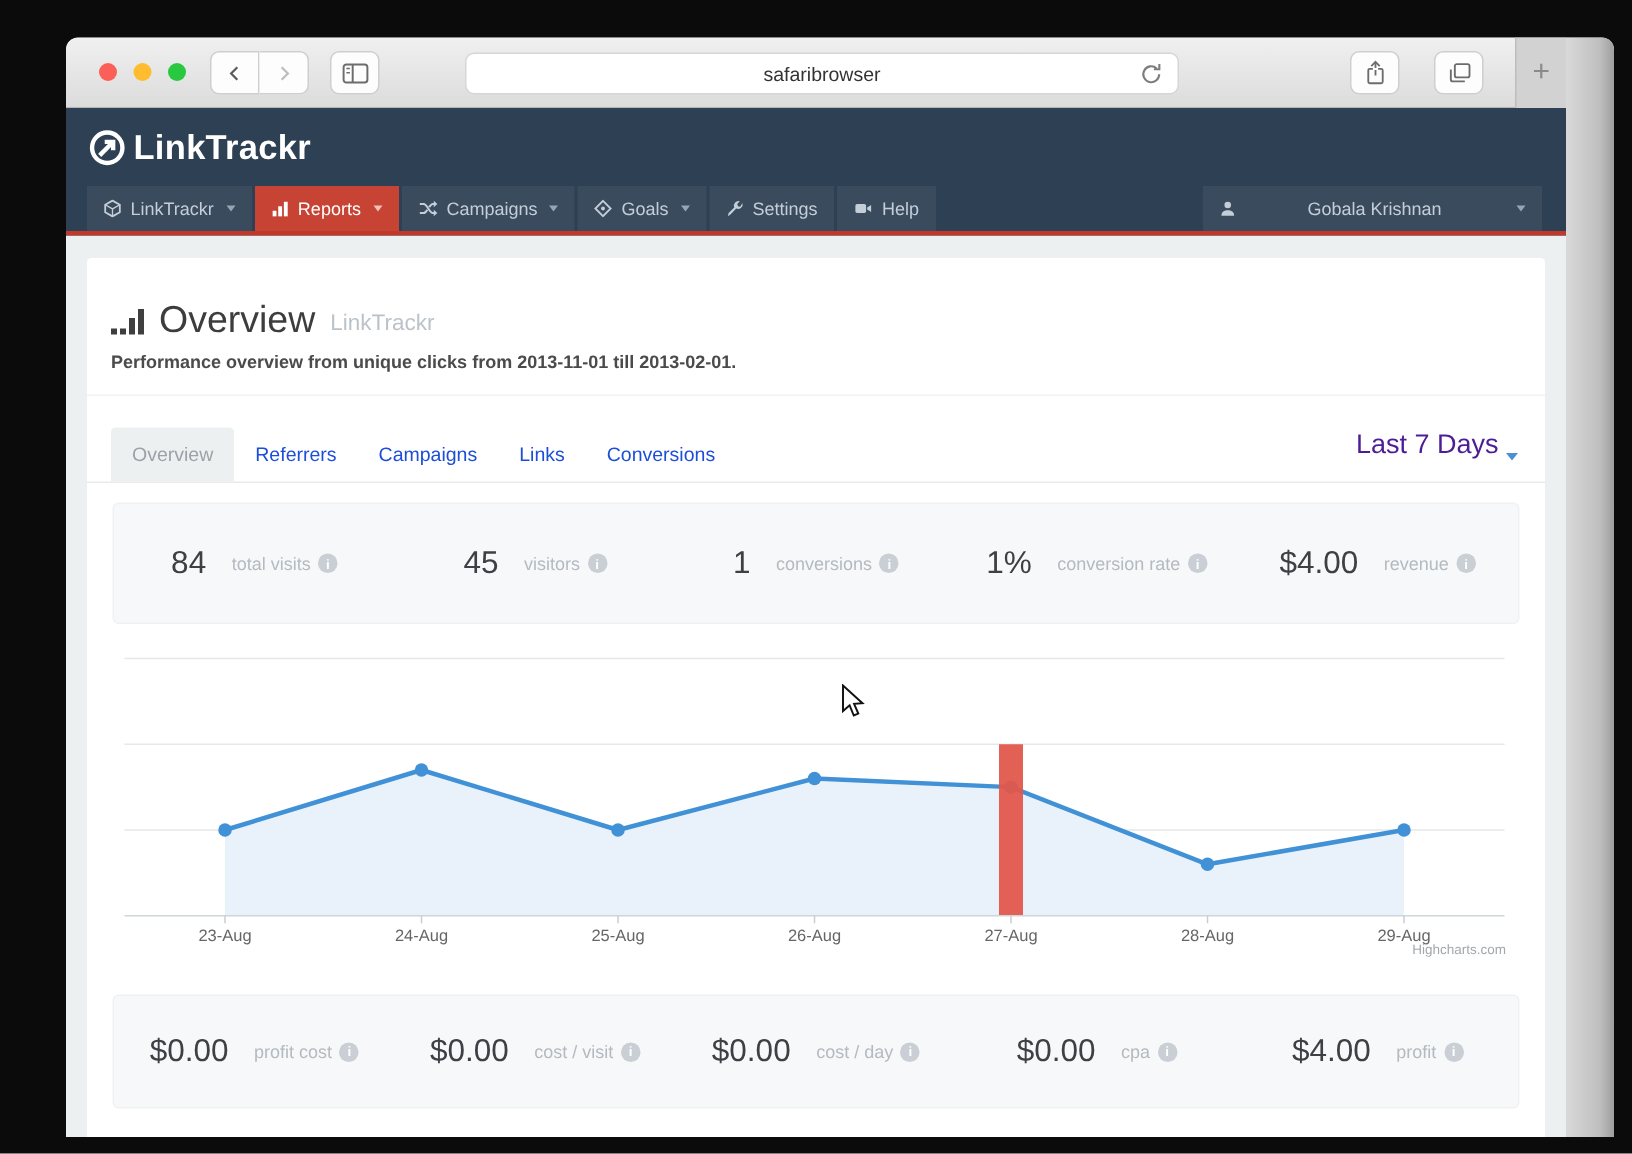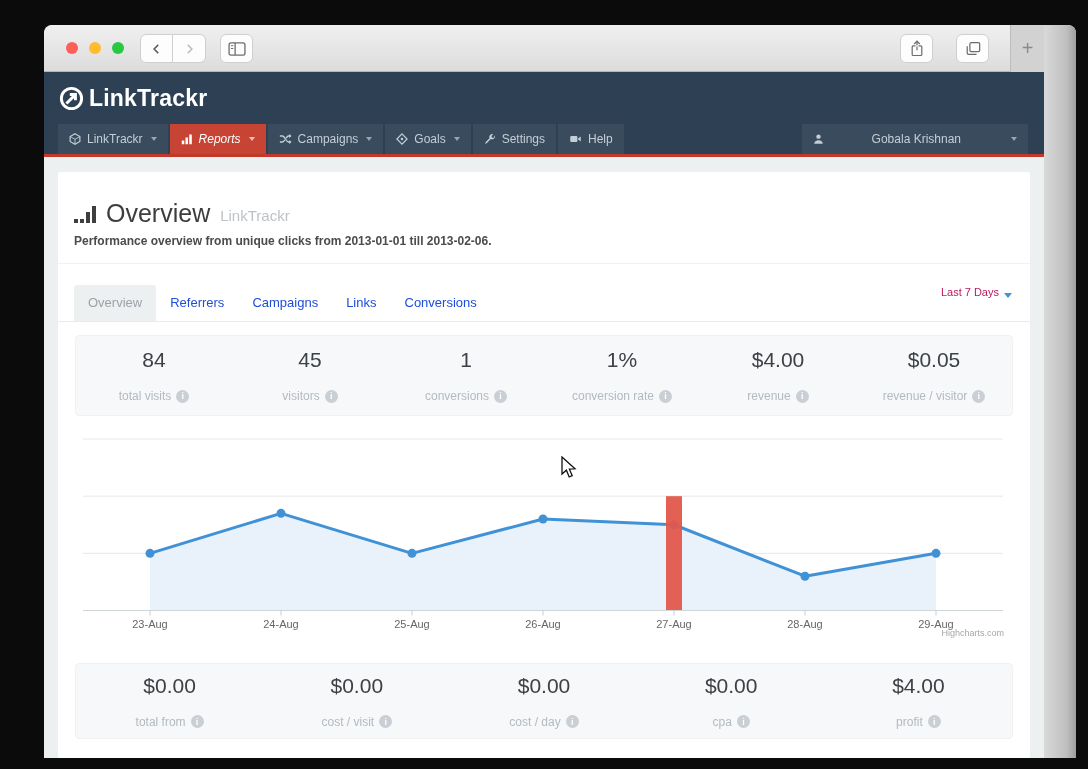--- a/index.html
+++ b/index.html
@@ -33,46 +33,46 @@
   .page { position:absolute; left:0; top:47px; width:1000px; height:686px; background:#edf0f1; overflow:hidden; }
 
   .appbar { background:#2e4053; padding:0; }
   .logo-row { height:52px; display:flex; align-items:center; padding-left:14px; }
   .logo { display:flex; align-items:center; gap:4px; color:#fff; font-size:23px; font-weight:bold; letter-spacing:0.2px; cursor:pointer; }
   .nav-row { height:30px; display:flex; padding-left:14px; align-items:flex-end; position:relative; }
   .nav-item { height:30px; display:flex; align-items:center; gap:6px; padding:0 11px;
               background:#3a4b5d; color:#c3ced8; font-size:12px; margin-right:2px; cursor:pointer; }
   .nav-item .caret { width:0; height:0; border-left:3.5px solid transparent; border-right:3.5px solid transparent;
                      border-top:4px solid #97a5b1; margin-left:2px; }
-  .nav-item.active { background:#c74334; color:#fff;font-style:italic; }
+  .nav-item.active { background:#c74334; color:#fff; }
   .nav-item.active .caret { border-top-color:#f2c1ba; }
   .nav-item svg { display:block; }
   .nav-user { position:absolute; right:14px; bottom:0;gap:48px; }
   .red-line { height:3px; background:#c0392b; }
 
   .card { background:#fff; margin:15px 14px 0; border-radius:3px; height:706px; overflow:hidden; }
 
   .card-head { padding:28px 16px 15px; border-bottom:1px solid #f1f2f3; }
   .title-row { display:flex; align-items:flex-end; gap:10px; }
   .title-bars { display:flex; align-items:flex-end; gap:2px; height:18px; padding-bottom:3px; }
   .title-bars i { display:block; width:4px; background:#3f3f3f; }
   .page-title { font-size:25px; color:#3d3d3d; line-height:26px; }
   .title-suffix { font-size:15px; color:#bcc3c8; padding-bottom:2px; }
   .subtitle { margin-top:8px; font-size:12px; font-weight:bold; color:#4b4b4b; }
 
   .tabs-row { height:58px; border-bottom:1px solid #e8eaeb; display:flex; align-items:flex-end; padding:0 16px; position:relative; }
   .tab { font-size:13px; color:#1d4ed8; padding:10px 14px 11px; cursor:pointer; border-radius:3px 3px 0 0; }
   .tab.active { background:#edf0f1; color:#9ba2a8; }
-  .period { position:absolute; right:18px; top:22px; font-size:11px; color:#be185d; cursor:pointer; display:flex; align-items:flex-end; gap:5px; }
+  .period { position:absolute; right:18px; top:22px; font-size:18px; color:#4c1d95; cursor:pointer; display:flex; align-items:flex-end; gap:5px; }
   .period .caret { width:0; height:0; border-left:4px solid transparent; border-right:4px solid transparent; border-top:5px solid #4a90d2; }
 
   .stats-panel { margin:13px 17px 0; background:#f7f8f9; border:1px solid #f0f1f2; border-radius:4px; display:flex; }
   .stats-panel.top { height:81px; }
   .stats-panel.bottom { margin-top:4px; height:76px; }
-  .stat { flex:1; display:flex; flex-direction:column; align-items:center; justify-content:center; gap:17px; }
+  .stat { flex:1; display:flex; flex-direction:row; align-items:center; justify-content:center; gap:17px; }
   .stat-value { font-size:21px; color:#3d4145; font-weight:500; }
   .stat-label { font-size:12px; color:#b3bac0; display:flex; align-items:center; gap:5px;text-align:right; }
   .info-icon { width:13px; height:13px; border-radius:50%; background:#c9cfd4; color:#fff;
                display:inline-flex; align-items:center; justify-content:center; font-size:9px; font-weight:bold; cursor:pointer; }
   .info-icon::after { content:"i"; }
 
   .chart-wrap { position:relative; height:243px; }
   .chart-wrap svg.main { position:absolute; left:0; top:0; }
   .cursor { position:absolute; left:502px; top:40px; }
   .credit { position:absolute; right:26px; top:212px; font-size:9px; color:#a3a8ac; cursor:pointer; }
@@ -104,20 +104,29 @@
       <div class="chrome-btn solo">
         <svg width="18" height="14" viewBox="0 0 19 15">
           <rect x="1" y="1" width="17" height="13" rx="2" fill="none" stroke="#6c6c6c" stroke-width="1.4"></rect>
           <line x1="7.5" y1="1" x2="7.5" y2="14" stroke="#6c6c6c" stroke-width="1.4"></line>
           <line x1="3" y1="4" x2="5.5" y2="4" stroke="#6c6c6c" stroke-width="1.1"></line>
           <line x1="3" y1="7" x2="5.5" y2="7" stroke="#6c6c6c" stroke-width="1.1"></line>
         </svg>
       </div>
     </div>
 
+    <div class="url-bar">
+      <span>safaribrowser</span>
+      <span class="url-reload">
+        <svg width="17" height="17" viewBox="0 0 17 17">
+          <path d="M13.8 8.5a5.3 5.3 0 1 1-1.7-3.9" fill="none" stroke="#7d7d7d" stroke-width="1.4"></path>
+          <path d="M13.9 1.6v3.6h-3.6" fill="none" stroke="#7d7d7d" stroke-width="1.4"></path>
+        </svg>
+      </span>
+    </div>
 
     <div class="btn-grp" style="left:856px">
       <div class="chrome-btn solo">
         <svg width="14" height="17" viewBox="0 0 16 19">
           <rect x="2.5" y="6.5" width="11" height="11" rx="1.2" fill="none" stroke="#6c6c6c" stroke-width="1.4"></rect>
           <path d="M8 1.5v10" stroke="#6c6c6c" stroke-width="1.4" fill="none"></path>
           <path d="M4.8 4.4 8 1.2l3.2 3.2" stroke="#6c6c6c" stroke-width="1.4" fill="none"></path>
           <rect x="6" y="5.8" width="4" height="1.6" fill="#fdfdfd"></rect>
         </svg>
       </div>
@@ -231,21 +240,21 @@
         <div class="title-row">
           <span class="title-bars">
             <i style="height:4px"></i>
               <i style="height:4px"></i>
               <i style="height:11px"></i>
               <i style="height:17px"></i>
           </span>
           <span class="page-title">Overview</span>
           <span class="title-suffix">LinkTrackr</span>
         </div>
-        <div class="subtitle">Performance overview from unique clicks from 2013-01-01 till 2013-02-06.</div>
+        <div class="subtitle">Performance overview from unique clicks from 2013-11-01 till 2013-02-01.</div>
       </div>
 
       <div class="tabs-row" id="tabs">
         <div class="tab active">Overview</div>
           <div class="tab">Referrers</div>
           <div class="tab">Campaigns</div>
           <div class="tab">Links</div>
           <div class="tab">Conversions</div>
           <div class="period">
           <span>Last 7 Days</span>
@@ -279,27 +288,20 @@
             <div class="stat-value">1%</div>
             <div class="stat-label">
               <span>conversion rate</span>
               <span class="info-icon"></span>
             </div>
           </div>
           <div class="stat">
             <div class="stat-value">$4.00</div>
             <div class="stat-label">
               <span>revenue</span>
-              <span class="info-icon"></span>
-            </div>
-          </div>
-          <div class="stat">
-            <div class="stat-value">$0.05</div>
-            <div class="stat-label">
-              <span>revenue / visitor</span>
               <span class="info-icon"></span>
             </div>
           </div>
         </div>
 
       <div class="chart-wrap">
         <svg class="main" id="chart-svg" width="970" height="243">
             <line x1="25" x2="945" y1="137.33333333333334" y2="137.33333333333334" stroke="#e6e8e9" stroke-width="1"></line>
             <line x1="25" x2="945" y1="80.16666666666667" y2="80.16666666666667" stroke="#e6e8e9" stroke-width="1"></line>
             <line x1="25" x2="945" y1="23" y2="23" stroke="#e6e8e9" stroke-width="1"></line>
@@ -334,21 +336,21 @@
             <path d="M2 1 L2 18 L6.4 14.2 L9.2 21 L12.2 19.7 L9.4 13.2 L15 12.8 Z" fill="#fff" stroke="#111" stroke-width="1.3"></path>
           </svg>
         </span>
         <span class="credit">Highcharts.com</span>
       </div>
 
       <div class="stats-panel bottom" id="stats-bottom">
           <div class="stat">
             <div class="stat-value">$0.00</div>
             <div class="stat-label">
-              <span>total from</span>
+              <span>profit cost</span>
               <span class="info-icon"></span>
             </div>
           </div>
           <div class="stat">
             <div class="stat-value">$0.00</div>
             <div class="stat-label">
               <span>cost / visit</span>
               <span class="info-icon"></span>
             </div>
           </div>

